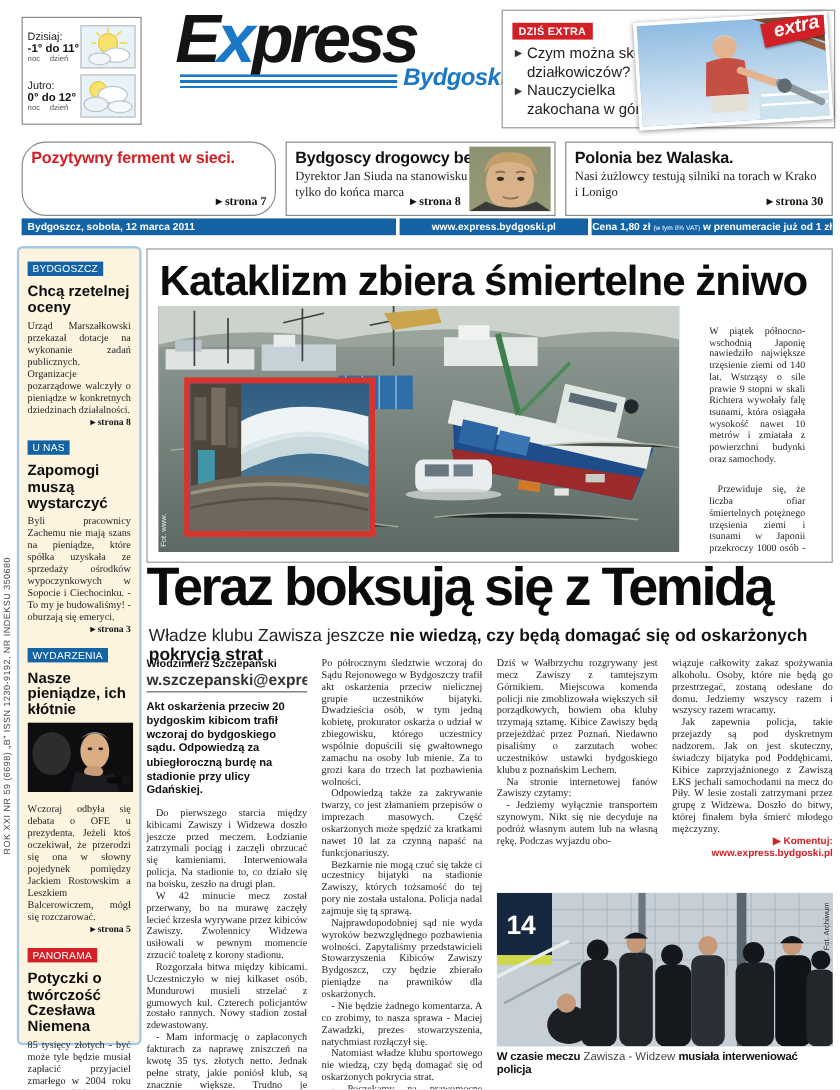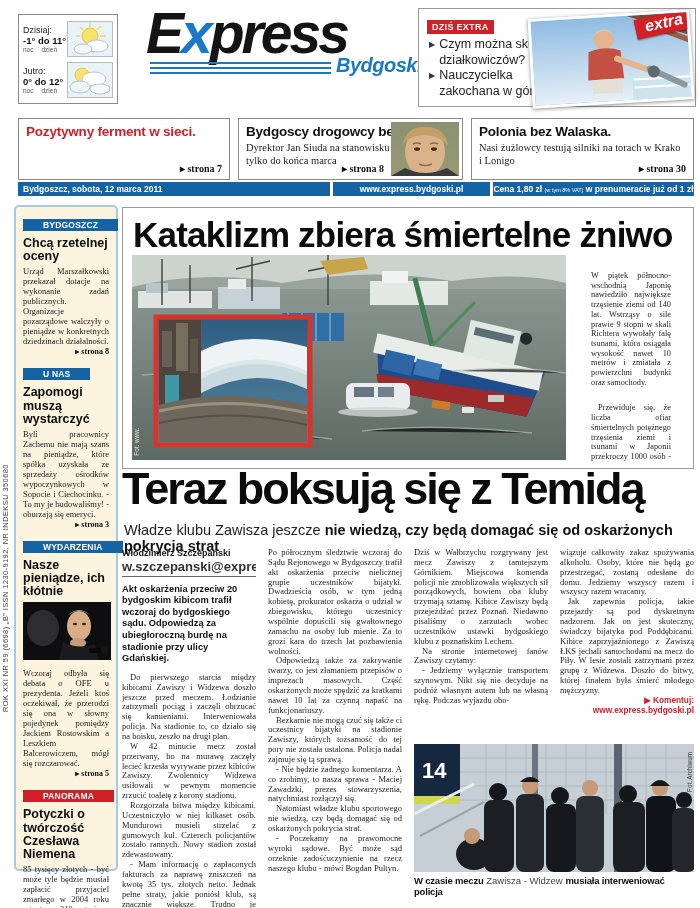--- a/index.html
+++ b/index.html
@@ -23,37 +23,37 @@
   .badge-red{display:inline-block;background:#d22027;color:#fff;font-size:9px;font-weight:bold;padding:2px 5px;letter-spacing:.3px;}
   .exitems{position:absolute;left:10px;top:28px;width:130px;}
   .exitem{font-size:12.5px;color:#222;line-height:1.25;display:flex;gap:4px;}
   .arrow-sm{font-size:8px;color:#333;line-height:1.9;}
   .extra-photo{position:absolute;right:3px;top:5px;width:156px;height:84px;border:3px solid #fff;
       box-shadow:0 1px 4px rgba(0,0,0,.45);transform:rotate(-3.5deg);background:#9cc4e4;overflow:hidden;}
   .extra-ribbon{position:absolute;right:-6px;top:0;transform:rotate(-9deg);background:#d22027;color:#fff;
       font-style:italic;font-weight:bold;font-size:16px;padding:0 10px 2px 10px;box-shadow:0 1px 2px rgba(0,0,0,.4);}
   
   .teaser{top:118px;height:62px;border:1px solid #8a8a8a;background:#fff;padding:5px 7px;box-sizing:border-box;}
-  .t1{left:18px;width:212px;} .t2{left:238px;width:225px;} .t3{left:471px;width:223px;}
+  .t1{left:18px;width:212px;border-radius:20px;} .t2{left:238px;width:225px;} .t3{left:471px;width:223px;}
   .t-title{font-size:13.5px;font-weight:bold;letter-spacing:-0.2px;}
   .t-title.red{color:#d22027;}
   .t-body{font-family:"Liberation Serif",serif;font-size:10.5px;line-height:1.2;color:#222;margin-top:3px;}
   .t-page{position:absolute;font-family:"Liberation Serif",serif;font-size:10px;font-weight:bold;bottom:5px;right:7px;}
   .t2 .t-body{width:148px;} .t2 .t-page{right:78px;}
   .t2-photo{position:absolute;right:3px;top:3px;width:68px;height:54px;}
   
   .dl{top:182px;height:14px;background:#1464a5;color:#fff;font-size:8.5px;font-weight:bold;line-height:14px;}
   .dl1{left:18px;width:312px;padding-left:5px;box-sizing:border-box;}
   .dl2{left:333px;width:157px;text-align:center;}
   .dl3{left:493px;width:201px;text-align:center;}
   .dl-note{font-size:5.5px;font-weight:normal;}
   
   .sidebar{left:14px;top:205px;width:104px;height:666px;background:#fcf4df;border:2px solid #a6c9e4;border-radius:5px;
       padding:7px 7px;box-sizing:border-box;}
-  .sbadge{display:inline-block;background:#1464a5;color:#fff;font-size:8.5px;font-weight:bold;padding:1px 20px;letter-spacing:.2px;}
+  .sbadge{display:inline-block;background:#1464a5;color:#fff;font-size:8.5px;font-weight:normal;padding:1px 4px;letter-spacing:.2px;}
   .sbadge.red{background:#d22027;}
   .stitle{font-size:12.5px;font-weight:bold;line-height:1.05;margin:5px 0 3px;color:#0d0d0d;}
   .sbody{font-family:"Liberation Serif",serif;font-size:8.5px;line-height:1.18;text-align:justify;color:#222;}
   .spage{text-align:right;font-family:"Liberation Serif",serif;font-size:8px;font-weight:bold;margin:1px 0 7px;}
   .sphoto{width:88px;height:58px;margin:1px 0 4px;}
   .vmeta{left:1px;top:380px;height:332px;writing-mode:vertical-rl;transform:rotate(180deg);
       font-size:7.5px;color:#444;letter-spacing:.4px;white-space:nowrap;}
   
   .jbox{left:122px;top:207px;width:572px;height:262px;border:1px solid #999;background:#fff;box-sizing:border-box;}
   .jhead{font-size:35px;font-weight:bold;letter-spacing:-0.8px;margin:7px 10px 3px;color:#0c0c0c;}
@@ -359,20 +359,21 @@
       <p class="lead">Akt oskarżenia przeciw 20 bydgoskim kibicom trafił wczoraj do bydgoskiego sądu. Odpowiedzą za ubiegłoroczną burdę na stadionie przy ulicy Gdańskiej.</p>
       <p>Do pierwszego starcia między kibicami Zawiszy i Widzewa doszło jeszcze przed meczem. Łodzianie zatrzymali pociąg i zaczęli obrzucać się kamieniami. Interweniowała policja. Na stadionie to, co działo się na boisku, zeszło na drugi plan.</p>
       <p>W 42 minucie mecz został przerwany, bo na murawę zaczęły lecieć krzesła wyrywane przez kibiców Zawiszy. Zwolennicy Widzewa usiłowali w pewnym momencie zrzucić toaletę z korony stadionu.</p>
       <p>Rozgorzała bitwa między kibicami. Uczestniczyło w niej kilkaset osób. Mundurowi musieli strzelać z gumowych kul. Czterech policjantów zostało rannych. Nowy stadion został zdewastowany.</p>
       <p>- Mam informację o zapłaconych fakturach za naprawę zniszczeń na kwotę 35 tys. złotych netto. Jednak pełne straty, jakie poniósł klub, są znacznie większe. Trudno je oszacować. Pięć meczów musieliśmy rozegrać bez udziału publiczności. Nie było więc wpływów z biletów. Straciliśmy też sponsorów - wyjaśnia Bogdan Pultyn, prezes klubu WKS Zawisza.</p>
     </div>
     <div class="col c2">
       <p>Po półrocznym śledztwie wczoraj do Sądu Rejonowego w Bydgoszczy trafił akt oskarżenia przeciw nielicznej grupie uczestników bijatyki. Dwadzieścia osób, w tym jedną kobietę, prokurator oskarża o udział w zbiegowisku, którego uczestnicy wspólnie dopuścili się gwałtownego zamachu na osoby lub mienie. Za to grozi kara do trzech lat pozbawienia wolności.</p>
       <p>Odpowiedzą także za zakrywanie twarzy, co jest złamaniem przepisów o imprezach masowych. Część oskarżonych może spędzić za kratkami nawet 10 lat za czynną napaść na funkcjonariuszy.</p>
       <p>Bezkarnie nie mogą czuć się także ci uczestnicy bijatyki na stadionie Zawiszy, których tożsamość do tej pory nie została ustalona. Policja nadal zajmuje się tą sprawą.</p>
+      <p>Najprawdopodobniej sąd nie wyda wyroków bezwzględnego pozbawienia wolności. Zapytaliśmy przedstawicieli Stowarzyszenia Kibiców Zawiszy Bydgoszcz, czy będzie zbierało pieniądze na prawników dla oskarżonych.</p>
       <p>- Nie będzie żadnego komentarza. A co zrobimy, to nasza sprawa - Maciej Zawadzki, prezes stowarzyszenia, natychmiast rozłączył się.</p>
       <p>Natomiast władze klubu sportowego nie wiedzą, czy będą domagać się od oskarżonych pokrycia strat.</p>
       <p>- Poczekamy na prawomocne wyroki sądowe. Być może sąd orzeknie zadośćuczynienie na rzecz naszego klubu - mówi Bogdan Pultyn.</p>
     </div>
     <div class="col c3">
       <p>Dziś w Wałbrzychu rozgrywany jest mecz Zawiszy z tamtejszym Górnikiem. Miejscowa komenda policji nie zmoblizowała większych sił porządkowych, bowiem oba kluby trzymają sztamę. Kibice Zawiszy będą przejeżdżać przez Poznań. Niedawno pisaliśmy o zarzutach wobec uczestników ustawki bydgoskiego klubu z poznańskim Lechem.</p>
       <p>Na stronie internetowej fanów Zawiszy czytamy:</p>
       <p>- Jedziemy wyłącznie transportem szynowym. Nikt się nie decyduje na podróż własnym autem lub na własną rękę. Podczas wyjazdu obo-</p>
     </div>
     <div class="col c4">

